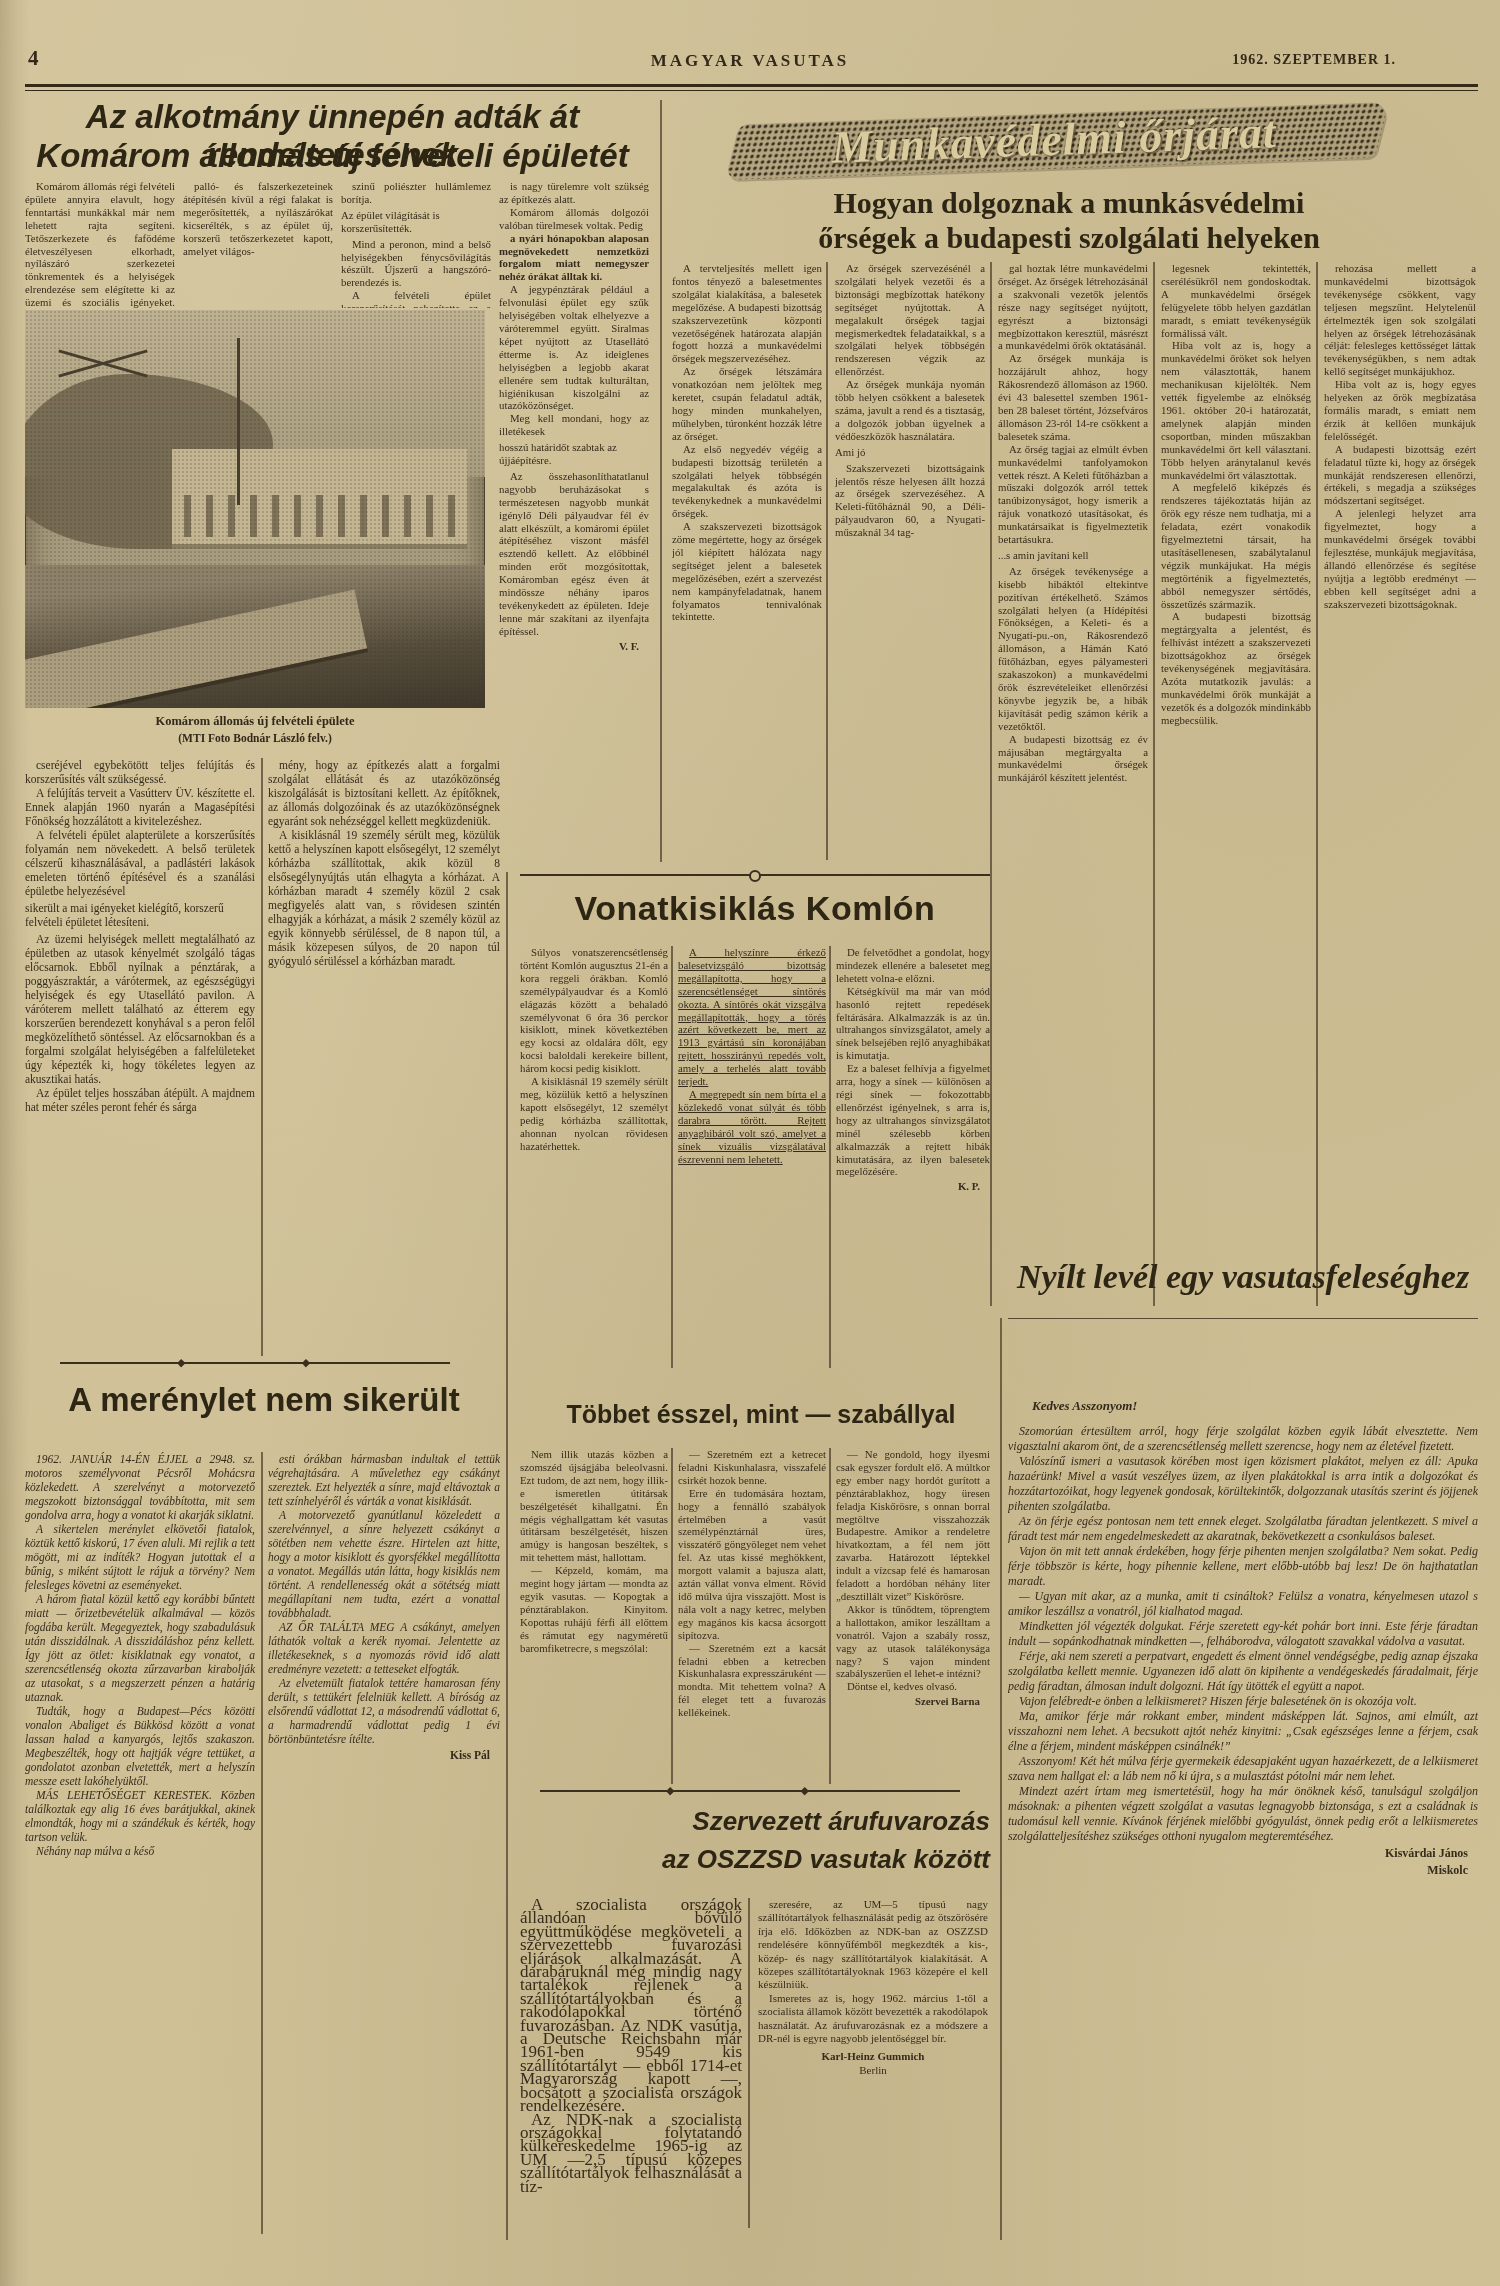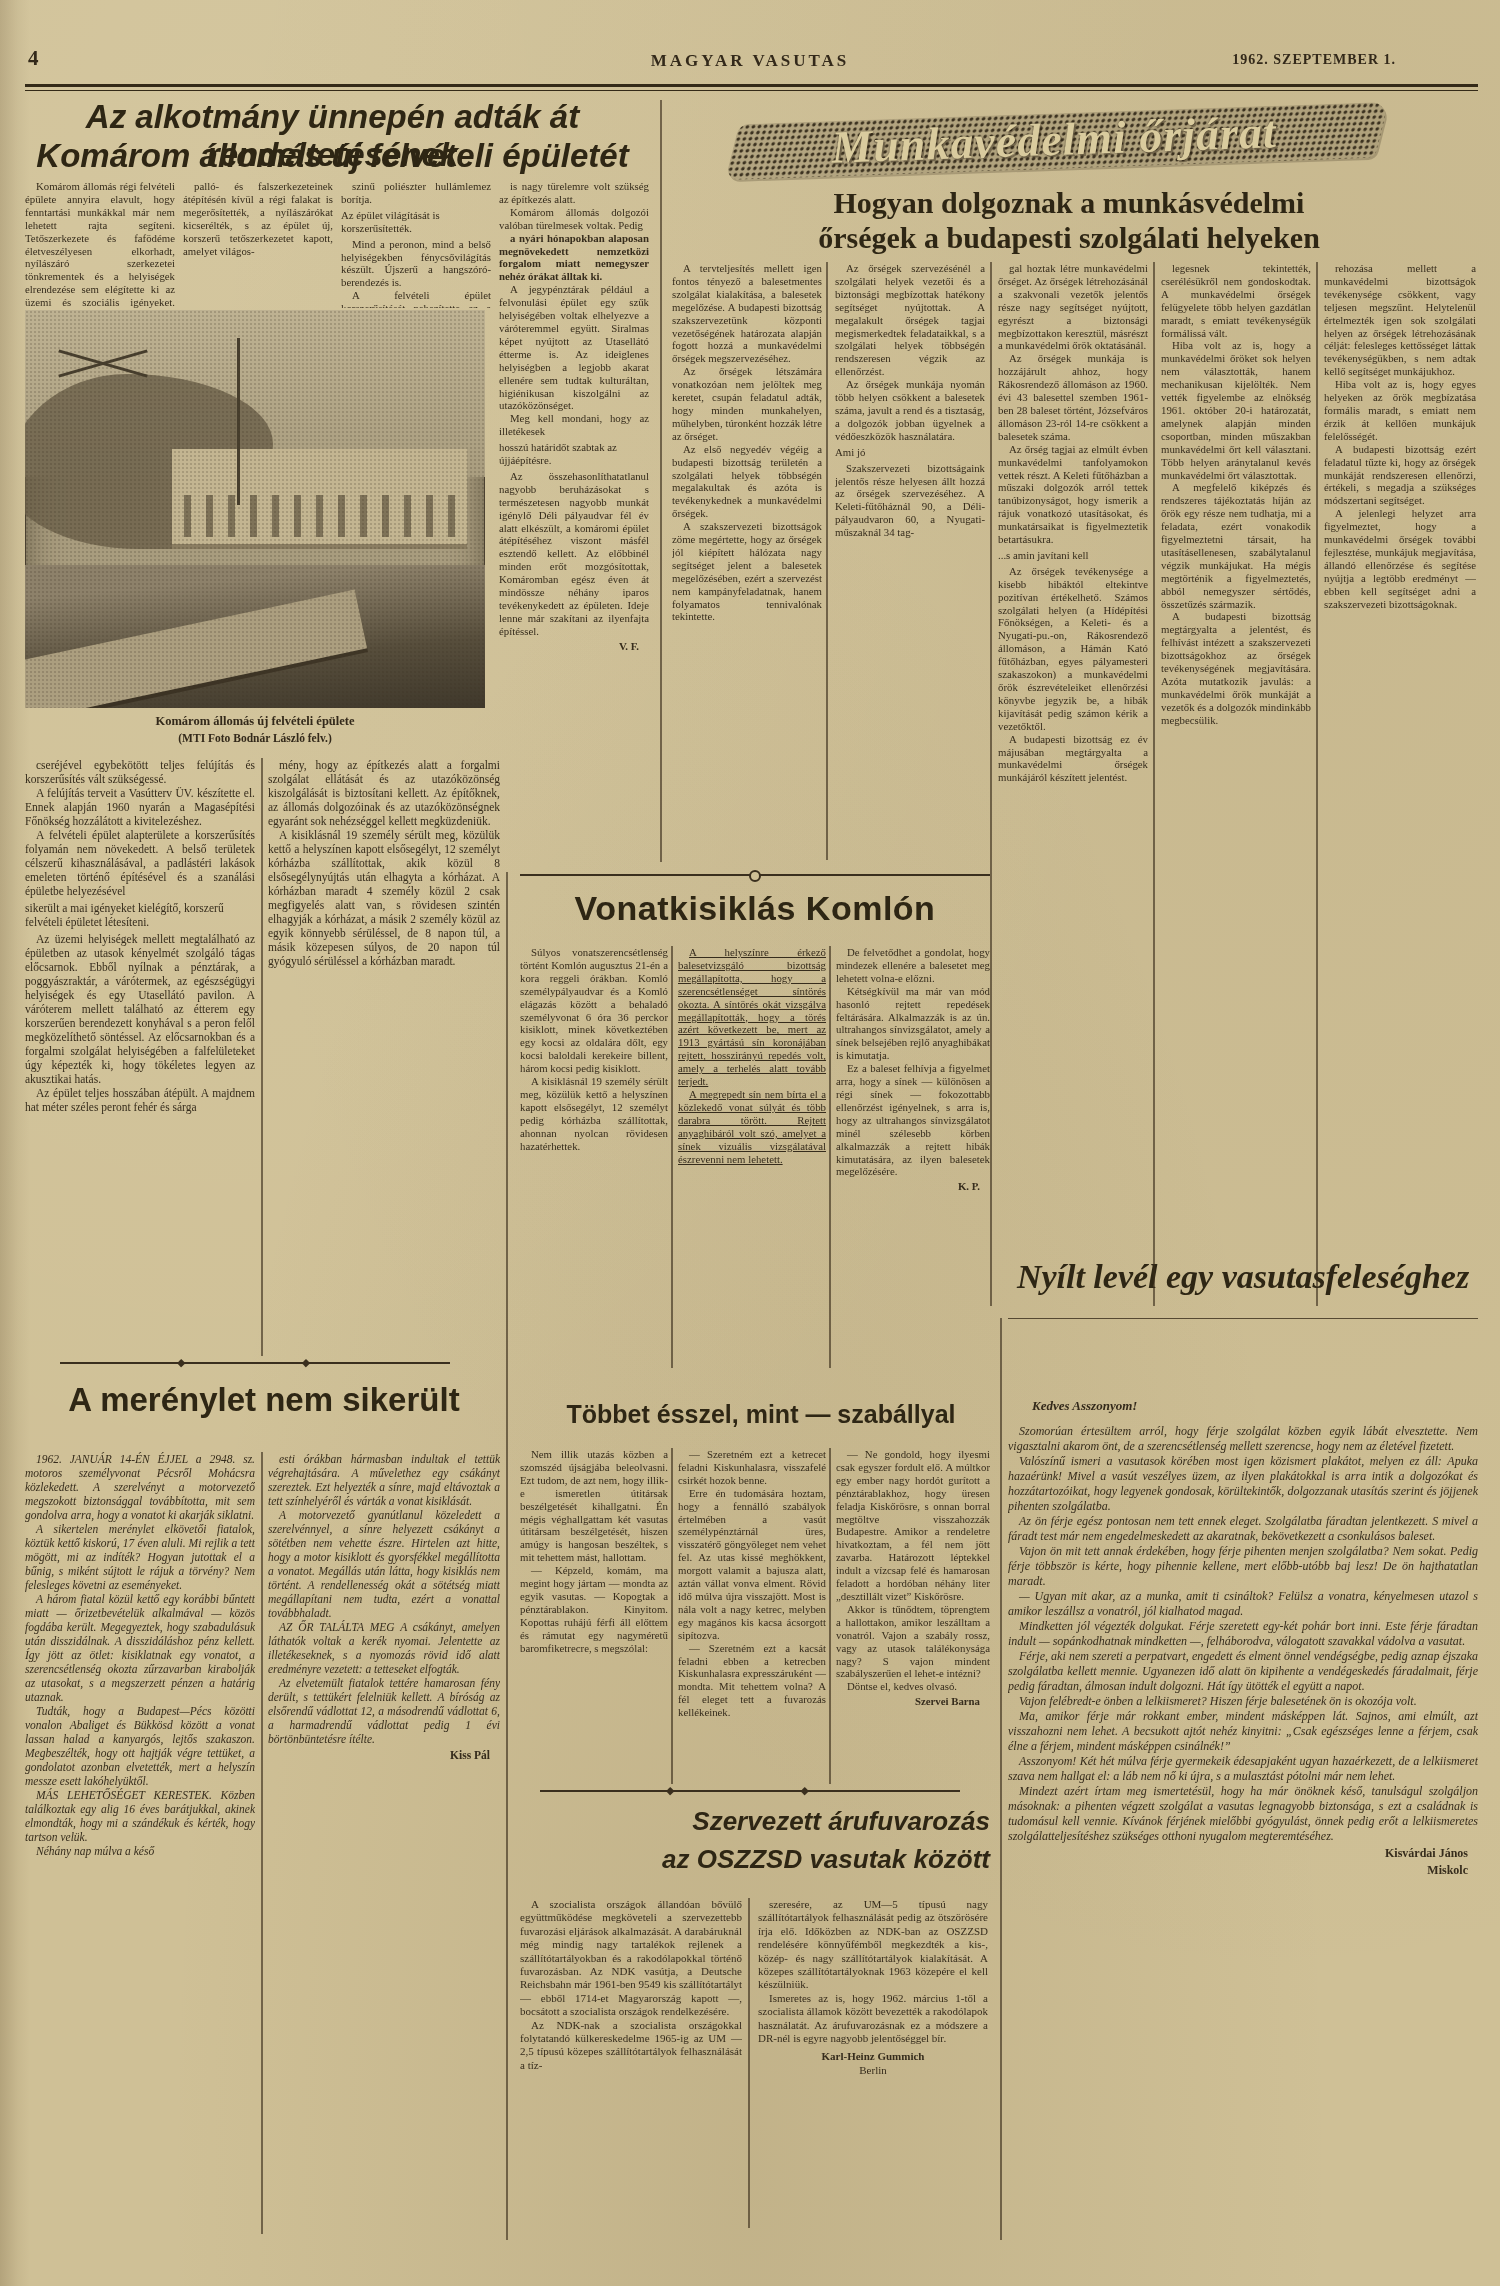--- a/index.html
+++ b/index.html
@@ -228,21 +228,21 @@
       <p class="p s-n">esti órákban hármasban indultak el tettük végrehajtására. A művelethez egy csákányt szereztek. Ezt helyezték a sínre, majd eltávoztak a tett színhelyéről és várták a vonat kisiklását.</p>
       <p class="p s-n">A motorvezető gyanútlanul közeledett a szerelvénnyel, a sínre helyezett csákányt a sötétben nem vehette észre. Hirtelen azt hitte, hogy a motor kisiklott és gyorsfékkel megállította a vonatot. Megállás után látta, hogy kisiklás nem történt. A rendellenesség okát a sötétség miatt megállapítani nem tudta, ezért a vonattal továbbhaladt.</p>
       <p class="p s-n">AZ ŐR TALÁLTA MEG A csákányt, amelyen láthatók voltak a kerék nyomai. Jelentette az illetékeseknek, s a nyomozás rövid idő alatt eredményre vezetett: a tetteseket elfogták.</p>
       <p class="p s-n">Az elvetemült fiatalok tettére hamarosan fény derült, s tettükért felelniük kellett. A bíróság az elsőrendű vádlottat 12, a másodrendű vádlottat 6, a harmadrendű vádlottat pedig 1 évi börtönbüntetésre ítélte.</p>
       <p class="p s-by">Kiss Pál</p>
     </div>
 
   <div class="orn-a" style="left:540px;top:1790px;width:420px;"></div>
   <div class="abs h-osz" style="left:508px;top:1806px;width:482px;">Szervezett árufuvarozás</div>
   <div class="abs h-osz" style="left:508px;top:1844px;width:482px;">az OSZZSD vasutak között</div>
-  <div class="wcol" style="left:520px;top:1898px;width:222px;height:334px;font-size:11px;line-height:13.4px;">
+  <div class="wcol" style="left:520px;top:1898px;width:222px;height:334px;font-size:17px;line-height:13.4px;">
       <p class="p s-n">A szocialista országok állandóan bővülő együttműködése megköveteli a szervezettebb fuvarozási eljárások alkalmazását. A darabáruknál még mindig nagy tartalékok rejlenek a szállítótartályokban és a rakodólapokkal történő fuvarozásban. Az NDK vasútja, a Deutsche Reichsbahn már 1961-ben 9549 kis szállítótartályt — ebből 1714-et Magyarország kapott —, bocsátott a szocialista országok rendelkezésére.</p>
       <p class="p s-n">Az NDK-nak a szocialista országokkal folytatandó külkereskedelme 1965-ig az UM —2,5 típusú közepes szállítótartályok felhasználását a tíz-</p>
     </div>
   <div class="wcol" style="left:758px;top:1898px;width:230px;height:334px;font-size:11px;line-height:13.4px;">
       <p class="p s-n">szeresére, az UM—5 típusú nagy szállítótartályok felhasználását pedig az ötszörösére írja elő. Időközben az NDK-ban az OSZZSD rendelésére könnyűfémből megkezdték a kis-, közép- és nagy szállítótartályok kialakítását. A közepes szállítótartályoknak 1963 közepére el kell készülniük.</p>
       <p class="p s-n">Ismeretes az is, hogy 1962. március 1-től a szocialista államok között bevezették a rakodólapok használatát. Az árufuvarozásnak ez a módszere a DR-nél is egyre nagyobb jelentőséggel bír.</p>
       <p class="p s-byc">Karl-Heinz Gummich</p>
       <p class="p s-cc">Berlin</p>
     </div>
 

